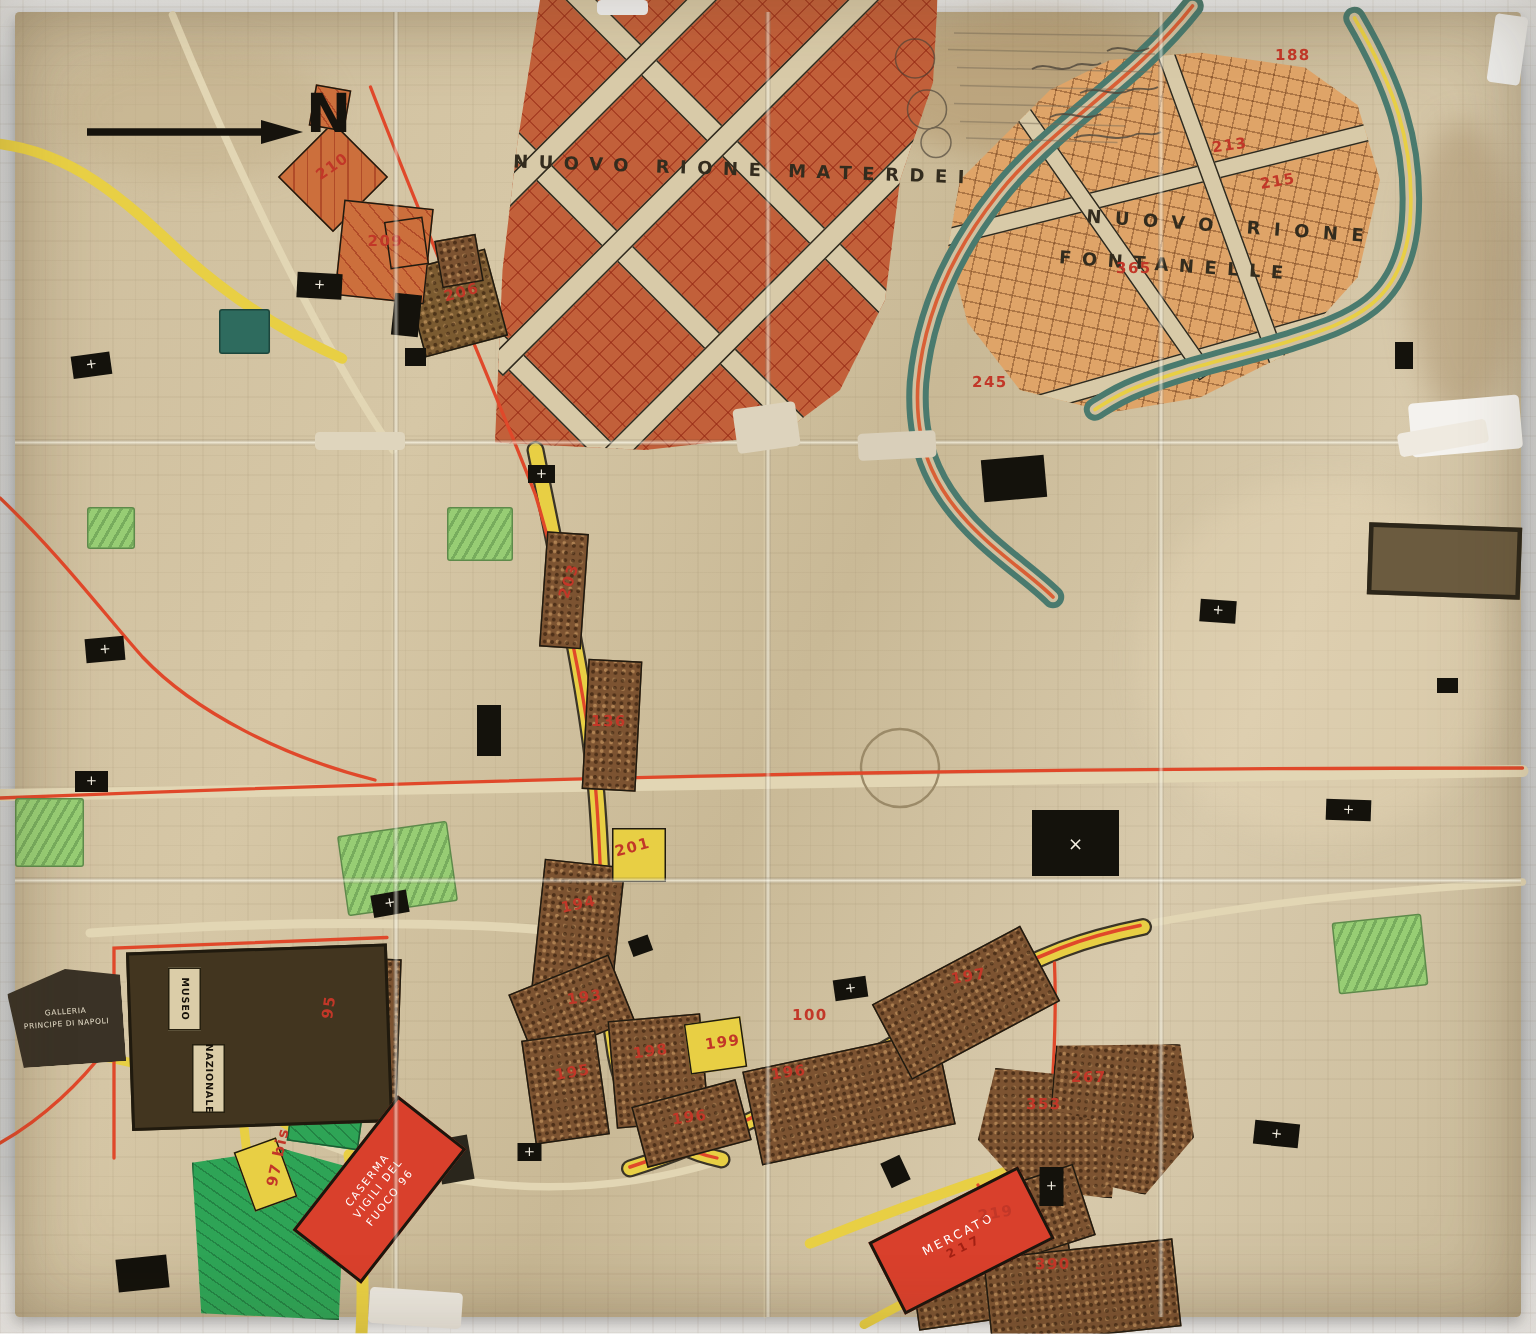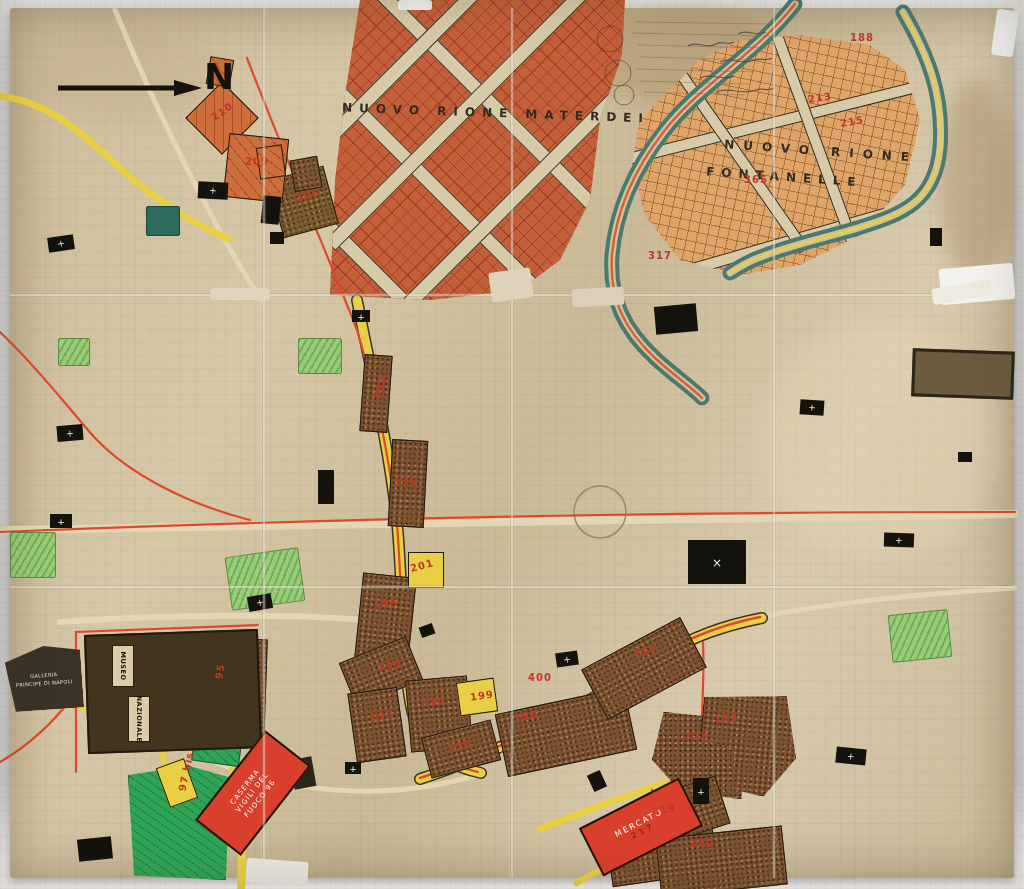--- a/index.html
+++ b/index.html
@@ -286,39 +286,39 @@
   <span class="north-n">N</span>
 
   <span class="maplabel lbl-materdei">NUOVO RIONE MATERDEI</span>
   <span class="maplabel lbl-font1">NUOVO RIONE</span>
   <span class="maplabel lbl-font2">FONTANELLE</span>
 
   <div class="lay" id="parcel-layer">
       <span class="pnum" style="left: 210px; top: 106px; transform: rotate(-35deg);">210</span>
       <span class="pnum" style="left: 245px; top: 156px;">209</span>
       <span class="pnum" style="left: 296px; top: 190px; transform: rotate(-15deg);">206</span>
-      <span class="pnum" style="left: 648px; top: 250px;">317</span>
+      <span class="pnum" style="left: 648px; top: 250px;">245</span>
       <span class="pnum" style="left: 744px; top: 174px;">365</span>
       <span class="pnum" style="left: 808px; top: 92px; transform: rotate(-8deg);">213</span>
       <span class="pnum" style="left: 850px; top: 32px;">188</span>
       <span class="pnum" style="left: 840px; top: 116px; transform: rotate(-10deg);">215</span>
       <span class="pnum" style="left: 368px; top: 382px; transform: rotate(-72deg);">203</span>
       <span class="pnum" style="left: 394px; top: 476px;">136</span>
       <span class="pnum" style="left: 410px; top: 560px; transform: rotate(-15deg);">201</span>
       <span class="pnum" style="left: 374px; top: 598px; transform: rotate(-12deg);">194</span>
       <span class="pnum" style="left: 378px; top: 660px; transform: rotate(-8deg);">193</span>
       <span class="pnum" style="left: 370px; top: 710px; transform: rotate(-10deg);">195</span>
       <span class="pnum" style="left: 422px; top: 696px; transform: rotate(-8deg);">198</span>
       <span class="pnum" style="left: 470px; top: 690px; transform: rotate(-8deg);">199</span>
       <span class="pnum" style="left: 448px; top: 740px; transform: rotate(-8deg);">196</span>
       <span class="pnum" style="left: 514px; top: 710px; transform: rotate(-8deg);">196</span>
-      <span class="pnum" style="left: 528px; top: 672px;">400</span>
+      <span class="pnum" style="left: 528px; top: 672px;">100</span>
       <span class="pnum" style="left: 634px; top: 646px; transform: rotate(-10deg);">197</span>
-      <span class="pnum" style="left: 684px; top: 731px;">222</span>
-      <span class="pnum" style="left: 714px; top: 713px;">173</span>
+      <span class="pnum" style="left: 684px; top: 731px;">353</span>
+      <span class="pnum" style="left: 714px; top: 713px;">267</span>
       <span class="pnum" style="left: 652px; top: 804px; transform: rotate(-10deg);">219</span>
       <span class="pnum" style="left: 625px; top: 900px; margin-top: 26px;">218</span>
       <span class="pnum" style="left: 690px; top: 838px;">390</span>
       <span class="pnum" style="left: 212px; top: 666px; transform: rotate(-82deg);">95</span>
       <span class="pnum" style="left: 166px; top: 766px; transform: rotate(-78deg);">97 bis</span>
     </div>
 
   <div class="seam-v" style="left:262px;"></div>
   <div class="seam-v" style="left:510px;"></div>
   <div class="seam-v" style="left:772px;"></div>

